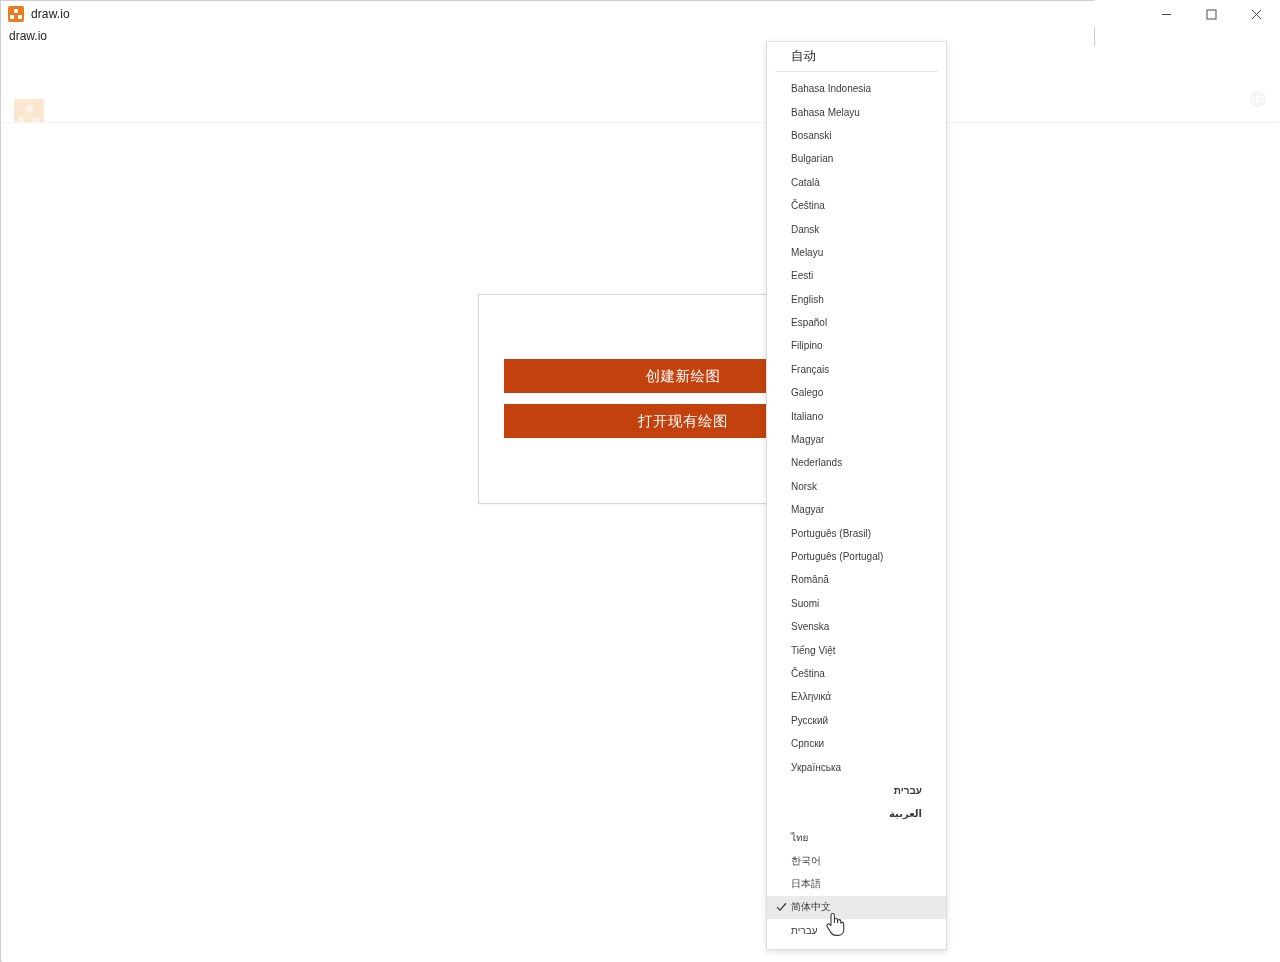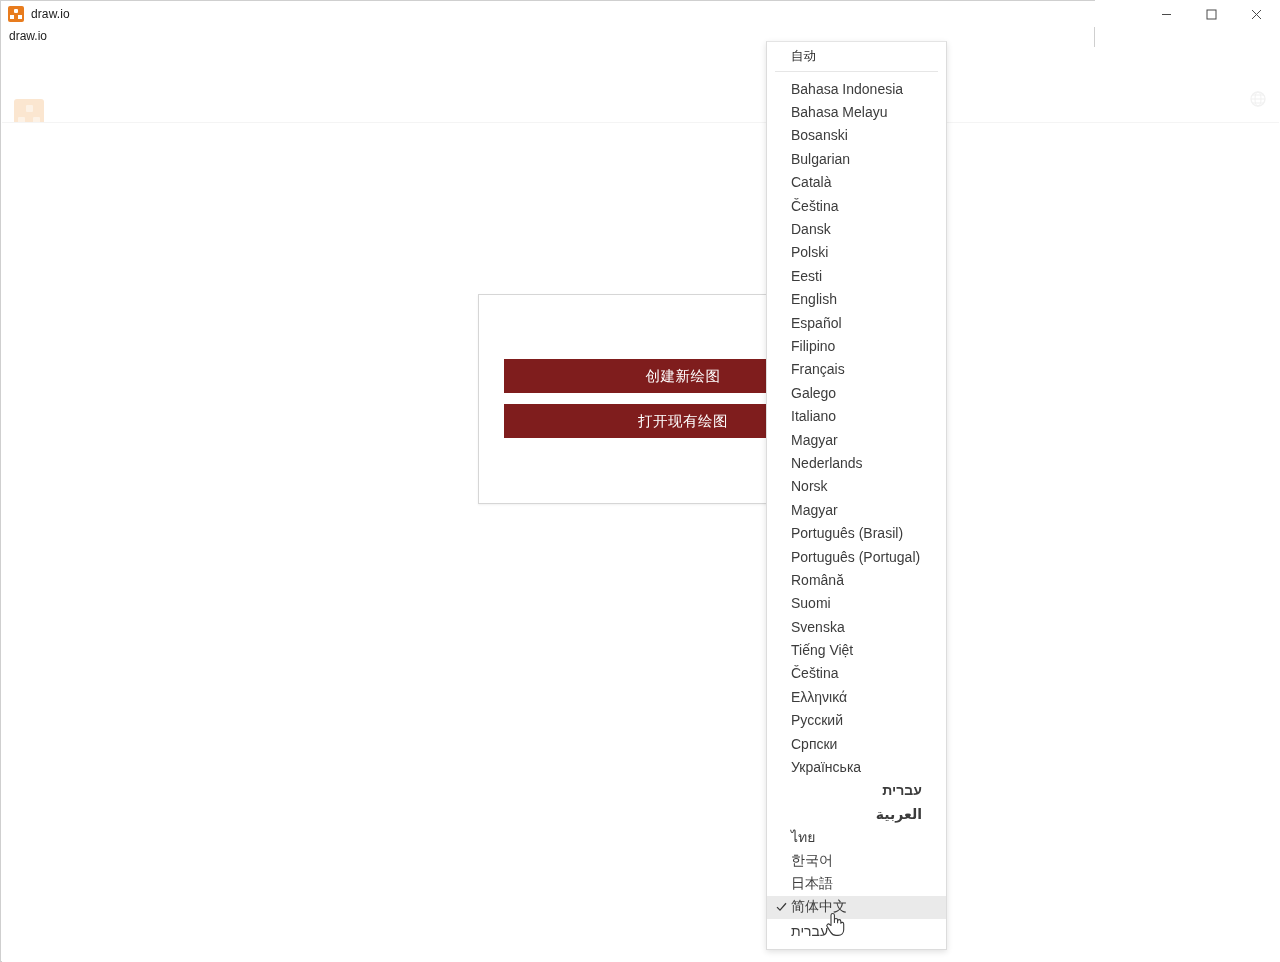--- a/index.html
+++ b/index.html
@@ -150,21 +150,21 @@
     width: 408px; height: 210px;
     background: #ffffff;
     border: 1px solid #d6d6d6;
     box-shadow: 0 1px 2px rgba(0,0,0,.06);
     z-index: 40;
   }
   .dlg-btn {
     position: absolute;
     left: 25px;
     width: 358px; height: 34px;
-    background: #7f1d1d;
+    background: #c2410c;
     color: #ffffff;
     font-size: 14.5px;
     display: flex; align-items: center; justify-content: center;
     letter-spacing: .5px;
     border: none;
     font-family: "Liberation Sans", "DejaVu Sans", sans-serif;
   }
   .dlg-btn.b1 { top: 64px; }
   .dlg-btn.b2 { top: 109px; }
   .dlg-lang {
@@ -197,21 +197,21 @@
     font-size: 12.5px; color: #2b2b2b;
   }
   .langmenu .sep {
     height: 1px; background: #e6e6e6;
     margin: 0 8px 5px 8px;
   }
   .lang-item {
     height: 23.4px;
     display: flex; align-items: center;
     padding-left: 24px;
-    font-size: 14px;
+    font-size: 10px;
     color: #3c3c3c;
     position: relative;
     white-space: nowrap;
     text-align: center;
   }
   .lang-item.rtl { direction: rtl; padding-left: 0; padding-right: 0; }
   .lang-item.rtl span { margin-left: auto; margin-right: 24px; font-weight: bold; }
   .lang-item.selected {
     background: #eaeaea;
   }
@@ -444,21 +444,21 @@
         <div class="lang-item">
           <span>Català</span>
         </div>
         <div class="lang-item">
           <span>Čeština</span>
         </div>
         <div class="lang-item">
           <span>Dansk</span>
         </div>
         <div class="lang-item">
-          <span>Polski</span>
+          <span>Melayu</span>
         </div>
         <div class="lang-item">
           <span>Eesti</span>
         </div>
         <div class="lang-item">
           <span>English</span>
         </div>
         <div class="lang-item">
           <span>Español</span>
         </div>

